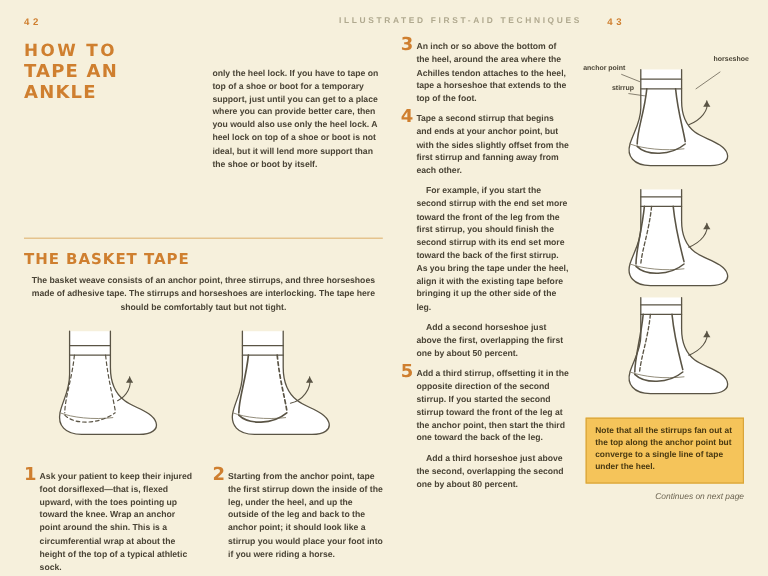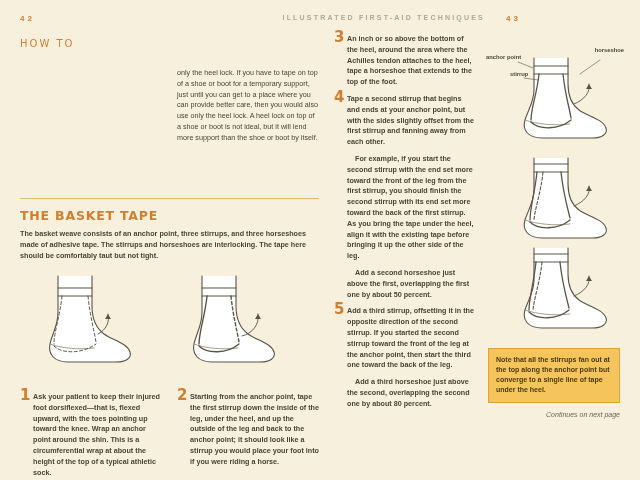--- a/index.html
+++ b/index.html
@@ -56,39 +56,39 @@
   h1.headline {
     margin: 0 0 7px 0;
     font-family: "DejaVu Sans", sans-serif;
     font-size: 15px;
     font-weight: bold;
     letter-spacing: 1px;
     color: #cf7f2f;
     line-height: 1.15;
   }
   h1.headline .small {
-    font-size: 10px;
+    font-size: 14px;
     letter-spacing: 2px;
     color: #cf7f2f;
-    font-weight: normal;
+    font-weight: bold;
     margin-top: 16px;
   }
   h2.subhead {
     margin: 0 0 6px 0;
     font-family: "DejaVu Sans", sans-serif;
     font-size: 12.5px;
     font-weight: bold;
     letter-spacing: 0.8px;
     color: #cf7f2f;
   }
   p.body {
-    margin: 12px 0 7px 0;
+    margin: 0 0 7px 0;
     font-size: 7.2px;
     line-height: 1.5;
-    font-weight: normal;
+    font-weight: bold;
     color: #4a4436;
     text-align: left;
   }
 
   .divider {
     height: 1px;
     background: #e0b87a;
     margin: 9px 0 9px 0;
   }
 
@@ -98,20 +98,21 @@
     left: 0;
     width: 299px;
   }
   .intro-2col {
     width: 299px;
     font-size: 7.2px;
     line-height: 1.5;
     font-weight: bold;
     color: #4a4436;
     margin: 0;
+    text-align: center;
   }
 
   
   .step { position: relative; padding-left: 13px; }
   .step .num {
     position: absolute;
     left: 0;
     top: -4px;
     font-family: "DejaVu Sans", sans-serif;
     font-size: 15px;
@@ -167,20 +168,21 @@
 
   <div class="runhead left-num">42</div>
   <div class="runhead center-title">ILLUSTRATED FIRST-AID TECHNIQUES</div>
   <div class="runhead right-num">43</div>
 
   <div class="cols">
 
     <div class="col col1">
       <h1 class="headline">
         <span class="small">HOW TO</span><br>
+        <span>TAPE AN ANKLE</span>
       </h1>
     </div>
 
     <div class="col col2">
       <div style="height:22px"></div>
       <p class="body">only the heel lock. If you have to tape on top of a shoe or boot for a temporary support, just until you can get to a place where you can provide better care, then you would also use only the heel lock. A heel lock on top of a shoe or boot is not ideal, but it will lend more support than the shoe or boot by itself.</p>
     </div>
 
     <div class="span2" style="top:155px;">
       <div class="divider"></div>

